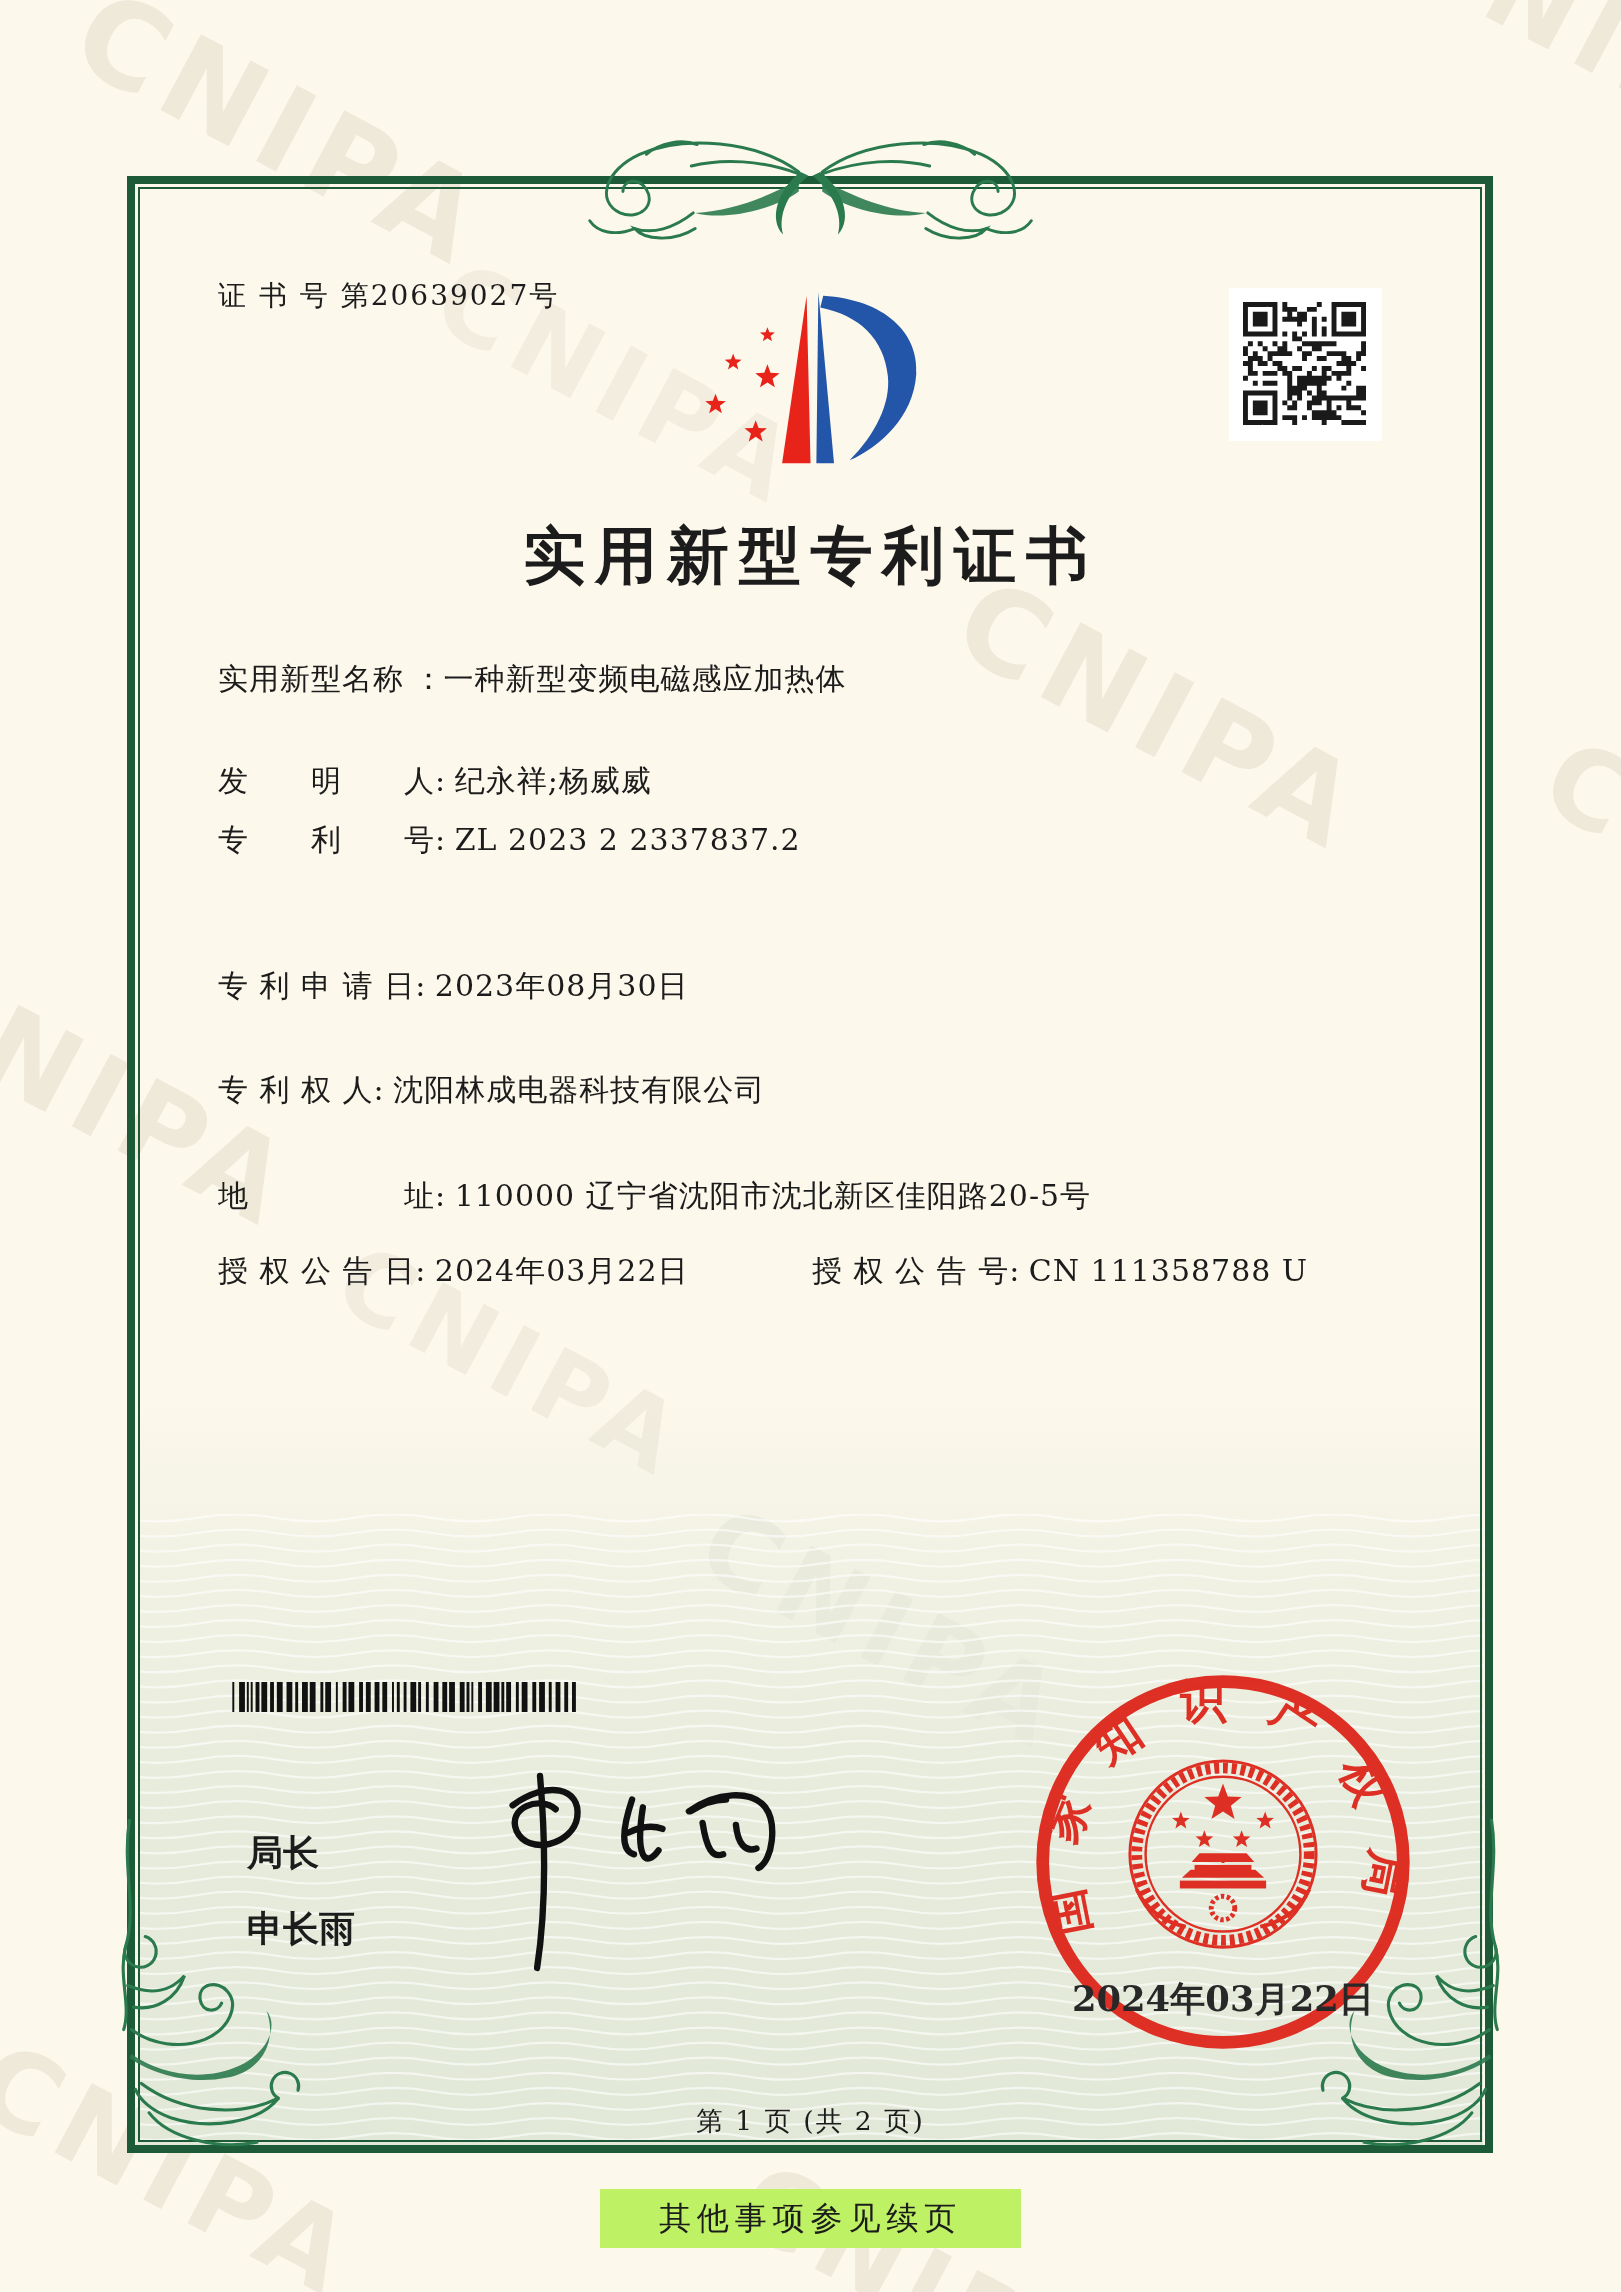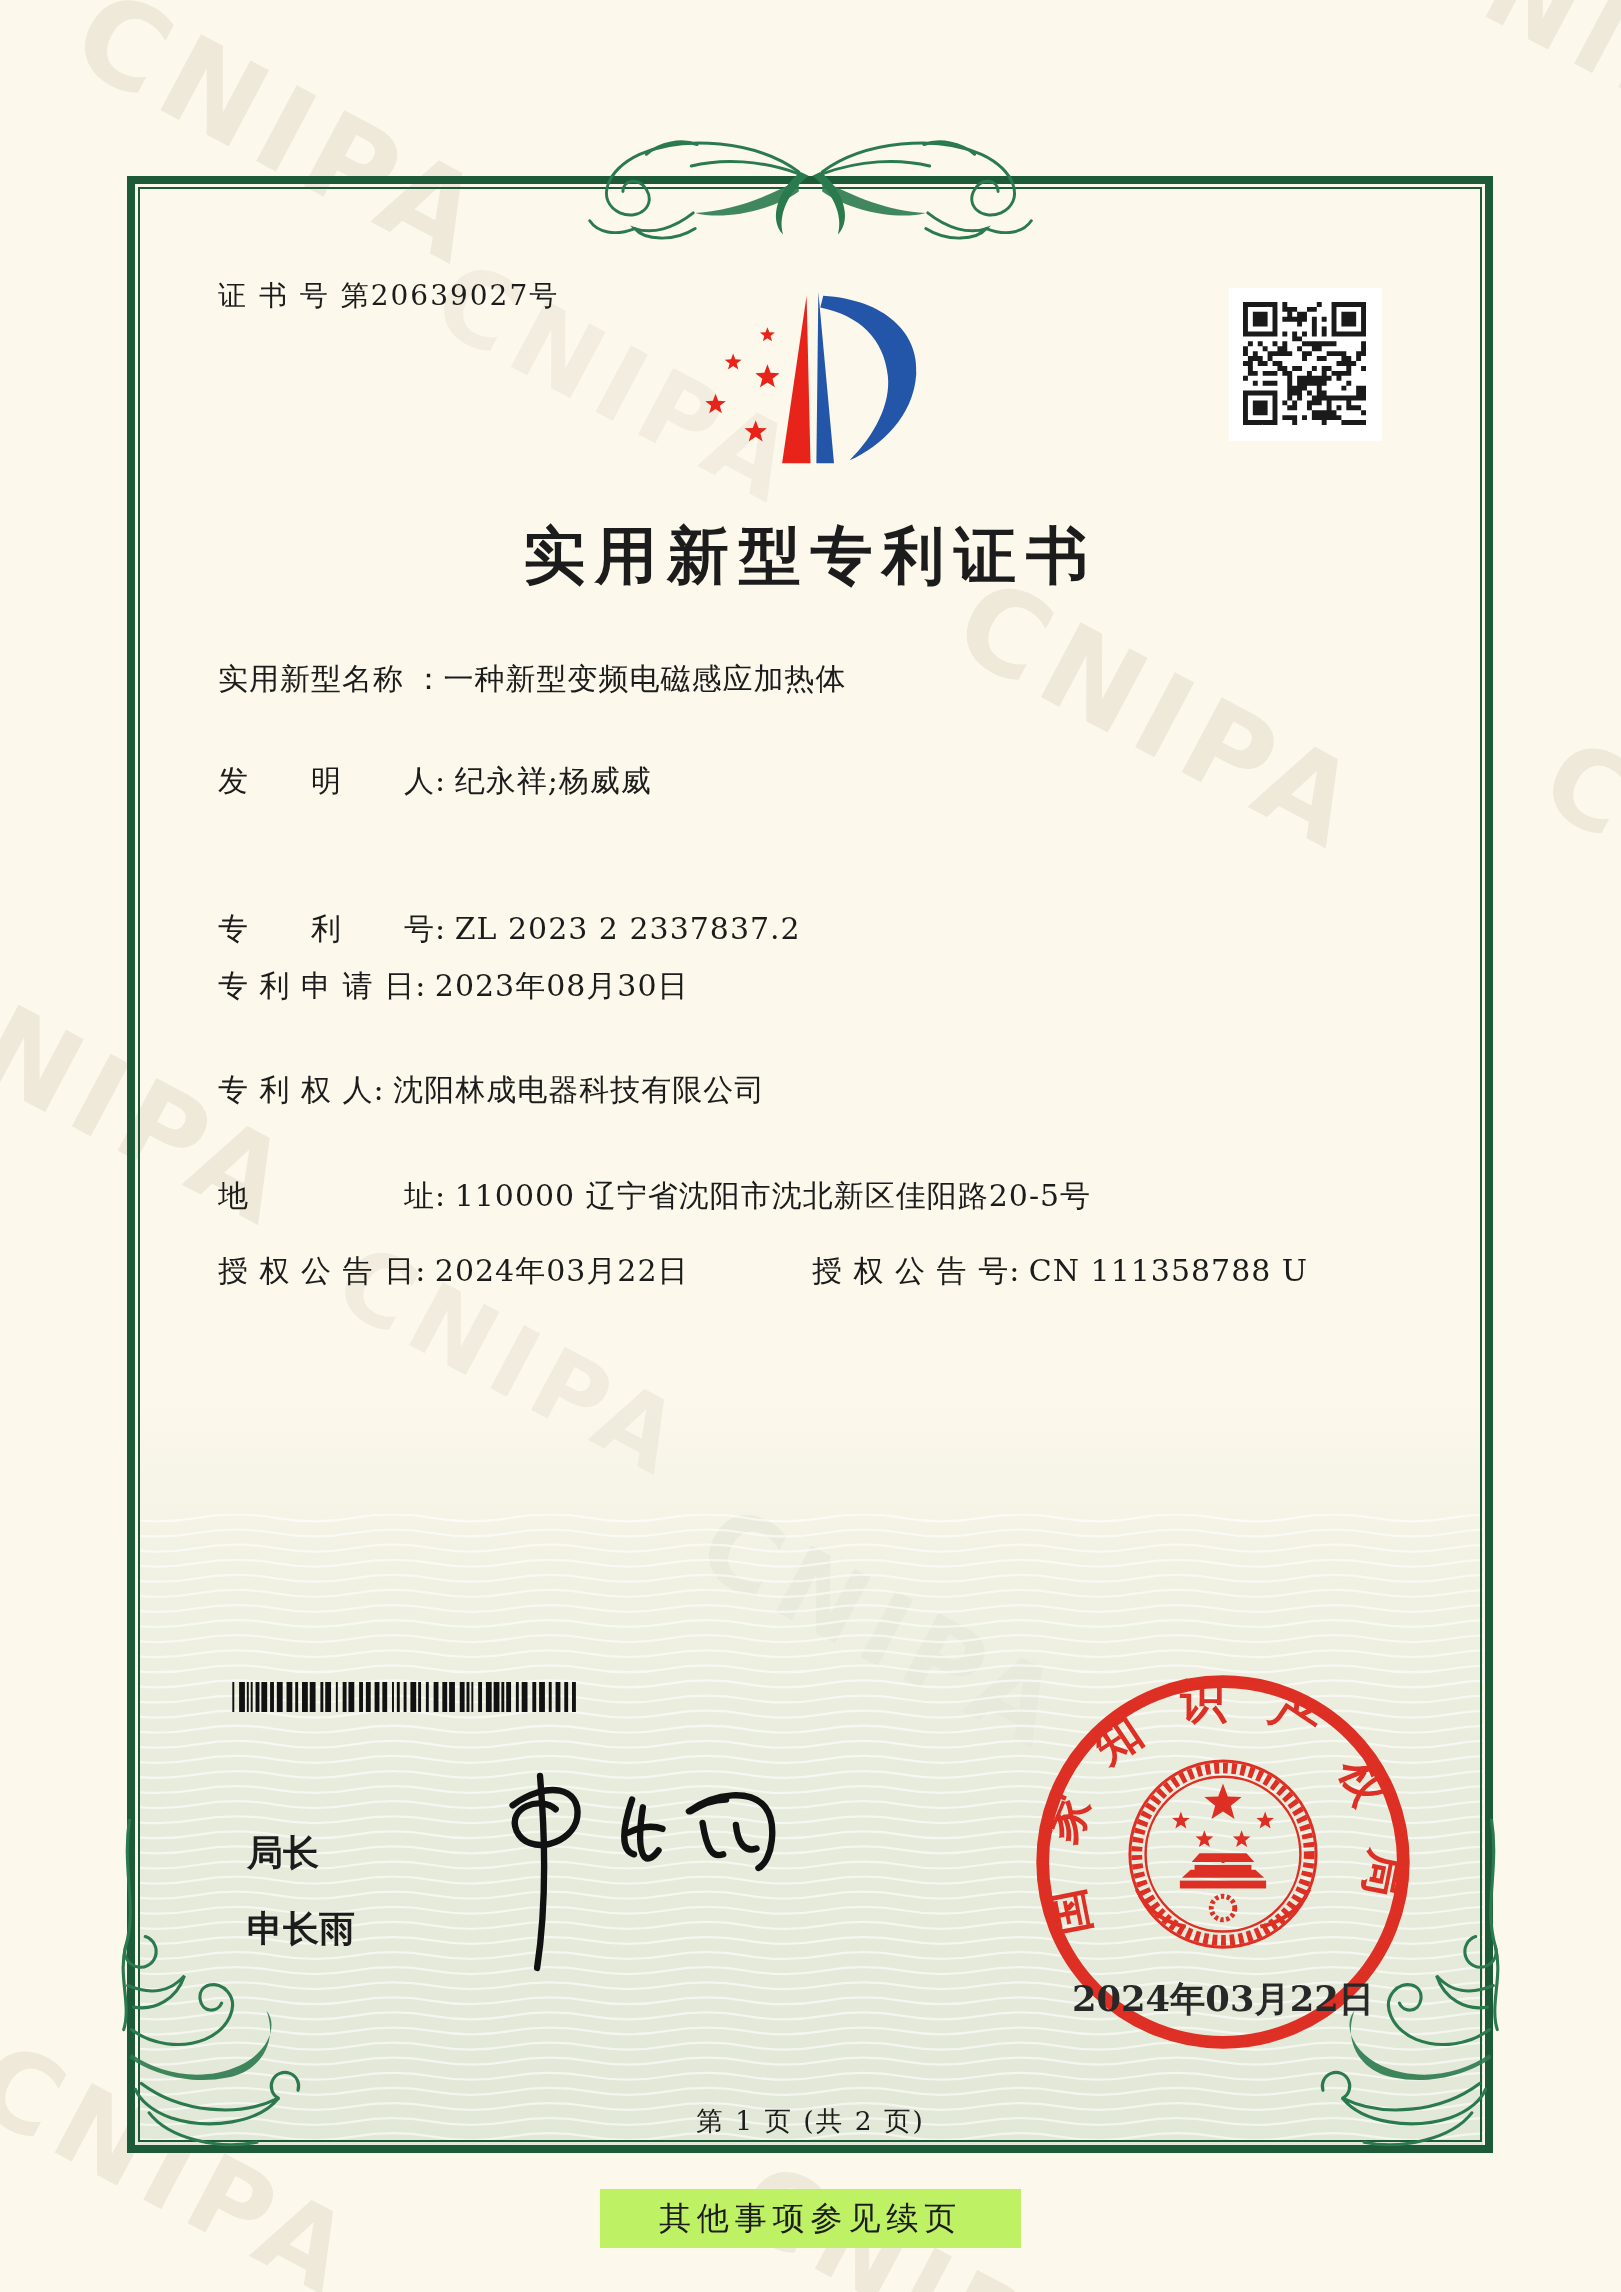--- a/index.html
+++ b/index.html
@@ -139,21 +139,21 @@
   </div>
 
   <div class="title">实用新型专利证书</div>
 
   <div class="row" style="top:659px;">
     <span class="lbl">实用新型名称</span><span> ：</span><span class="val">一种新型变频电磁感应加热体</span>
   </div>
   <div class="row" style="top:761px;">
     <span class="lbl">发　　明　　人</span><span>: </span><span class="val">纪永祥;杨威威</span>
   </div>
-  <div class="row" style="top:909px;">
+  <div class="row" style="top:820px;">
     <span class="lbl">专　　利　　号</span><span>: </span><span class="val">ZL 2023 2 2337837.2</span>
   </div>
   <div class="row" style="top:966px;">
     <span class="lbl">专 利 申 请 日</span><span>: </span><span class="val">2023年08月30日</span>
   </div>
   <div class="row" style="top:1070px;">
     <span class="lbl">专 利 权 人</span><span>: </span><span class="val">沈阳林成电器科技有限公司</span>
   </div>
   <div class="row" style="top:1176px;">
     <span class="lbl">地　　　　　址</span><span>: </span><span class="val">110000 辽宁省沈阳市沈北新区佳阳路20-5号</span>

